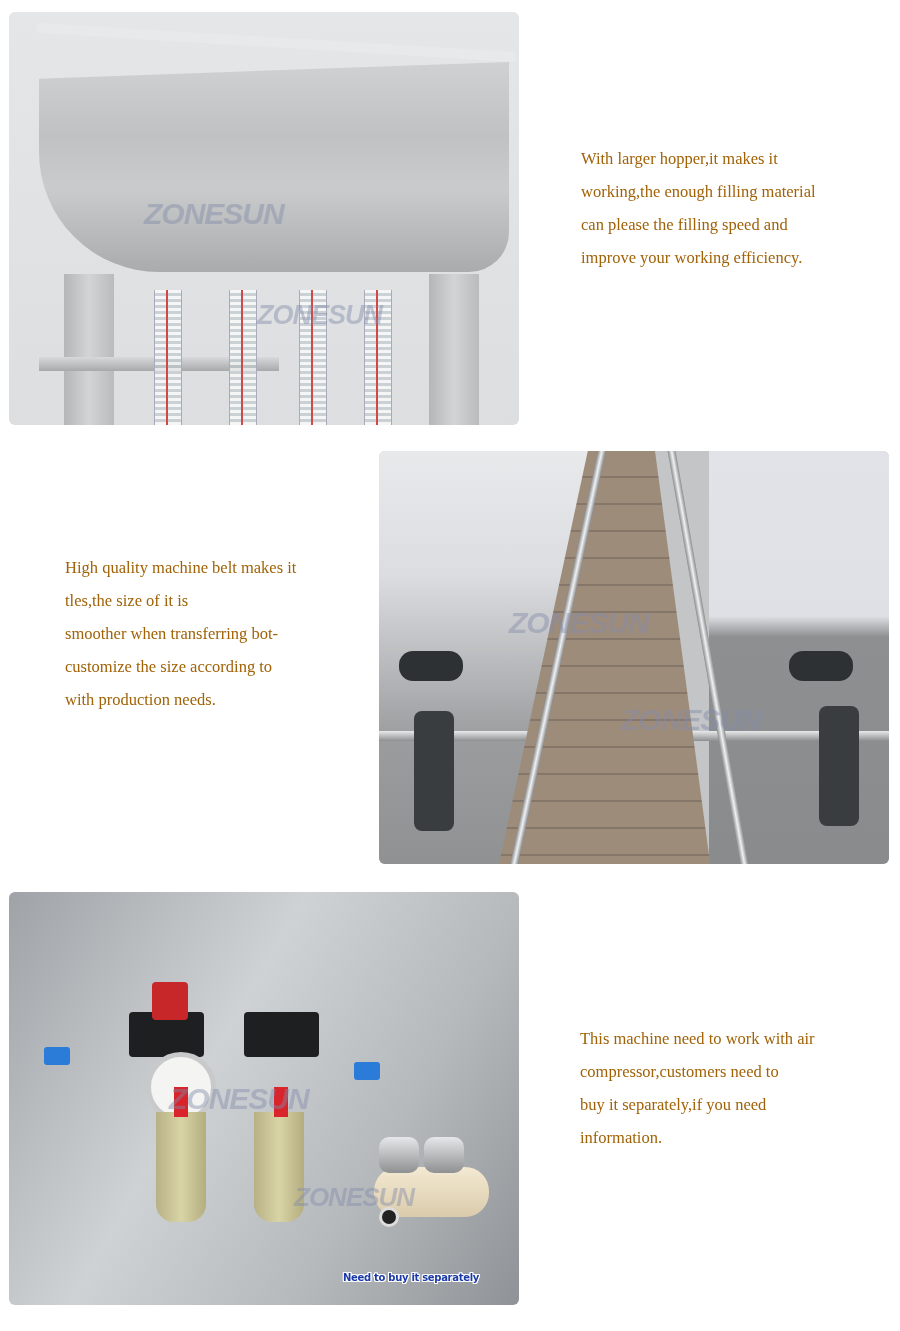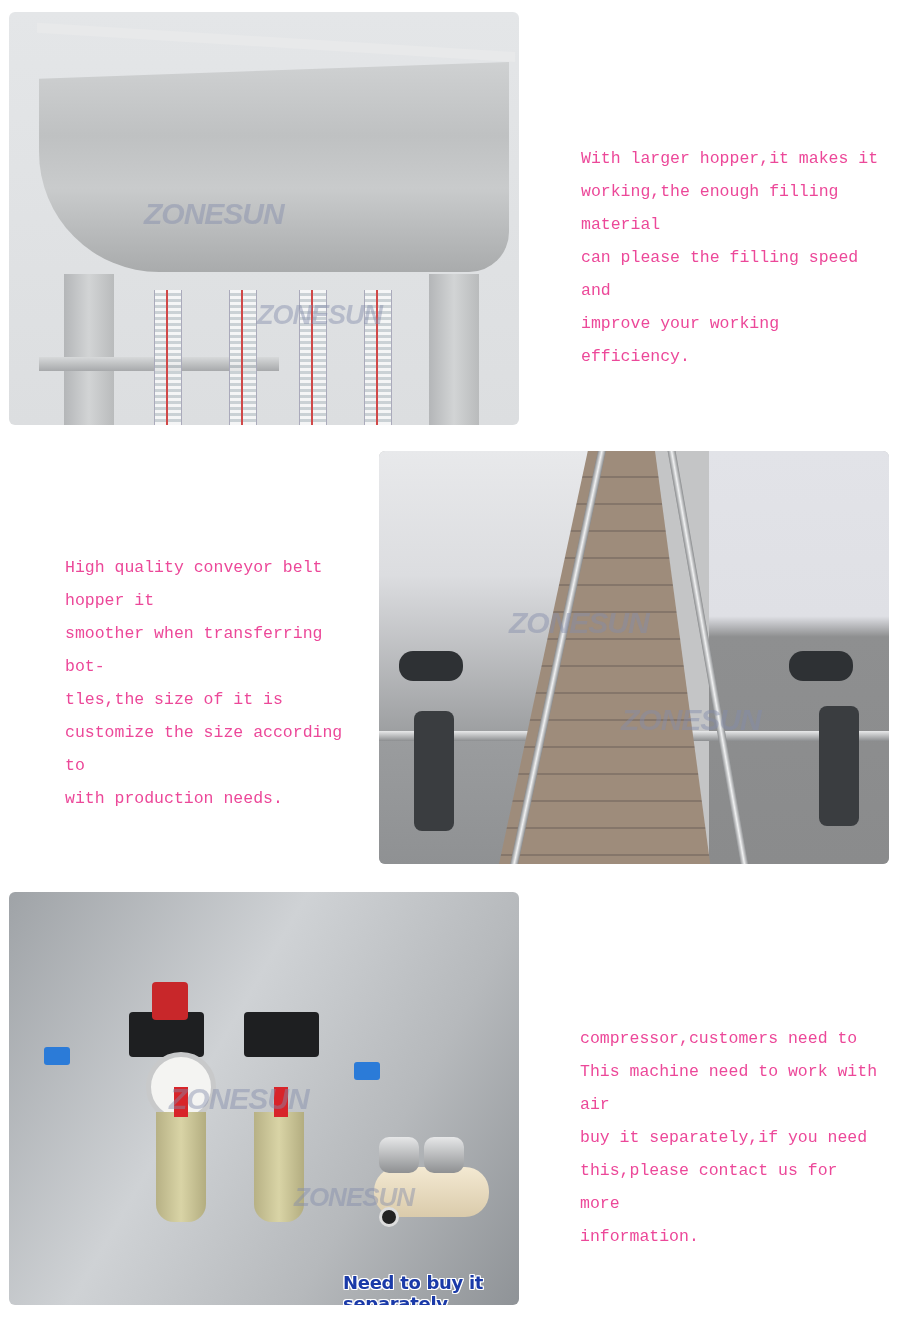--- a/index.html
+++ b/index.html
@@ -1,18 +1,18 @@
 <!DOCTYPE html>
 <html><head>
 <meta charset="utf-8">
 <style>
   html, body { margin: 0; padding: 0; background: #ffffff; }
   body { width: 900px; height: 1331px; position: relative; overflow: hidden; font-family: "Liberation Sans", sans-serif; }
   .photo { position: absolute; border-radius: 6px; overflow: hidden; }
-  .desc { position: absolute; font-family: Liberation Mono, monospace; font-size: 16.5px; line-height: 33px; color: #ec4899; margin: 0; }
+  .desc { position: absolute; font-family: Liberation Serif, serif; font-size: 16.5px; line-height: 33px; color: #a16207; margin: 0; }
   .watermark { position: absolute; font-family: "Liberation Sans", sans-serif; font-style: italic; font-weight: bold; font-size: 30px; color: rgba(130,140,170,0.45); letter-spacing: -1px; }
 
   
   #photo-hopper { left: 9px; top: 12px; width: 510px; height: 413px; background: linear-gradient(180deg,#e4e6e8 0%,#dcdee0 100%); }
   .hopper-body { position: absolute; left: 30px; top: 50px; width: 470px; height: 210px;
     background: linear-gradient(180deg,#cfd1d2 0%,#bfc1c2 35%,#c9cbcc 60%,#a9abac 100%);
     border-radius: 0 0 40px 120px; clip-path: polygon(0 8%, 100% 0, 100% 100%, 0 100%); }
   .hopper-rim { position: absolute; left: 28px; top: 40px; width: 478px; height: 10px; background: #e8e9ea; transform: skewY(3.5deg); transform-origin: right; }
   .leg { position: absolute; top: 262px; width: 50px; height: 151px; background: linear-gradient(90deg,#b4b6b8,#d2d4d5,#b9bbbc); }
   .pipe { position: absolute; top: 278px; width: 26px; height: 135px; background: repeating-linear-gradient(180deg,rgba(255,255,255,0.7) 0 3px,rgba(190,200,205,0.6) 3px 6px); border-left: 1px solid #aab; border-right: 1px solid #aab; }
@@ -37,21 +37,21 @@
   .filter-cup { position:absolute; width: 50px; height: 110px; background: linear-gradient(90deg,#b7b185,#d9d4a6,#b3ad80); border-radius: 0 0 18px 18px; }
   .filter-head { position:absolute; width: 75px; height: 45px; background:#1e1f21; border-radius:4px; }
   .gauge { position:absolute; left: 137px; top: 160px; width: 70px; height: 70px; border-radius:50%; background:#f4f4f2; border: 5px solid #c8c9ca; box-sizing:border-box; }
   .red-knob { position:absolute; width: 36px; height: 38px; background:#c8272a; border-radius: 4px; }
   .red-lever { position:absolute; width: 14px; height: 30px; background:#d8242a; }
   .blue-fit { position:absolute; width: 26px; height: 18px; background:#2b7bd8; border-radius: 3px; }
   .compressor { position:absolute; left: 355px; top: 235px; width: 140px; height: 110px; }
   .comp-tank { position:absolute; left: 10px; top: 40px; width: 115px; height: 50px; background: linear-gradient(180deg,#f3e9d2,#dacbab); border-radius: 24px; }
   .comp-motor { position:absolute; top: 10px; width: 40px; height: 36px; background: linear-gradient(180deg,#e6e7e8,#8e9092); border-radius: 10px; }
   .comp-wheel { position:absolute; top: 80px; width: 20px; height: 20px; border-radius:50%; background:#222; border: 3px solid #ddd; box-sizing:border-box; }
-  .badge { position:absolute; left: 334px; top: 380px; font-family: "DejaVu Sans", sans-serif; font-weight: bold; font-size: 18px; color: #1a3aa8;
+  .badge { position:absolute; left: 334px; top: 380px; font-family: "DejaVu Sans", sans-serif; font-weight: bold; font-size: 10px; color: #1a3aa8;
     text-shadow: 1px 1px 0 #fff, -1px -1px 0 #fff, 1px -1px 0 #fff, -1px 1px 0 #fff, 0 1px 0 #fff, 1px 0 0 #fff, 0 -1px 0 #fff, -1px 0 0 #fff; letter-spacing: -0.3px; }
   #air-text { left: 580px; top: 1022px; width: 300px; }
 </style>
 </head>
 <body>
 
 <div class="photo" id="photo-hopper">
   <div class="hopper-body"></div>
   <div class="hopper-rim"></div>
   <div class="leg" style="left:55px;"></div>
@@ -65,23 +65,23 @@
   <div class="watermark" style="left:248px; top:288px; font-size:27px;">ZONESUN</div>
 </div>
 <div class="desc" id="hopper-text">
   <div>With larger hopper,it makes it</div>
   <div>working,the enough filling material</div>
   <div>can please the filling speed and</div>
   <div>improve your working efficiency.</div>
 </div>
 
 <div class="desc" id="conveyor-text">
-  <div>High quality conveyor belt hopper it</div>
+  <div>High quality machine belt makes it</div>
+  <div>tles,the size of it is</div>
   <div>smoother when transferring bot-</div>
-  <div>tles,the size of it is</div>
   <div>customize the size according to</div>
   <div>with production needs.</div>
 </div>
 <div class="photo" id="photo-conveyor">
   <div class="conv-bg-left"></div>
   <div class="conv-bg-right"></div>
   <div class="rod"></div>
   <div class="conv-belt"></div>
   <div class="rail" style="left:175px; transform: skewX(-12deg);"></div>
   <div class="rail" style="left:325px; transform: skewX(10deg);"></div>
@@ -108,18 +108,17 @@
     <div class="comp-tank"></div>
     <div class="comp-motor" style="left:15px;"></div>
     <div class="comp-motor" style="left:60px;"></div>
     <div class="comp-wheel" style="left:15px;"></div>
   </div>
   <div class="watermark" style="left:160px; top:190px;">ZONESUN</div>
   <div class="watermark" style="left:285px; top:290px; font-size:26px;">ZONESUN</div>
   <div class="badge">Need to buy it separately</div>
 </div>
 <div class="desc" id="air-text">
+  <div>This machine need to work with air</div>
   <div>compressor,customers need to</div>
-  <div>This machine need to work with air</div>
   <div>buy it separately,if you need</div>
-  <div>this,please contact us for more</div>
   <div>information.</div>
 </div>
 
 </body></html>

